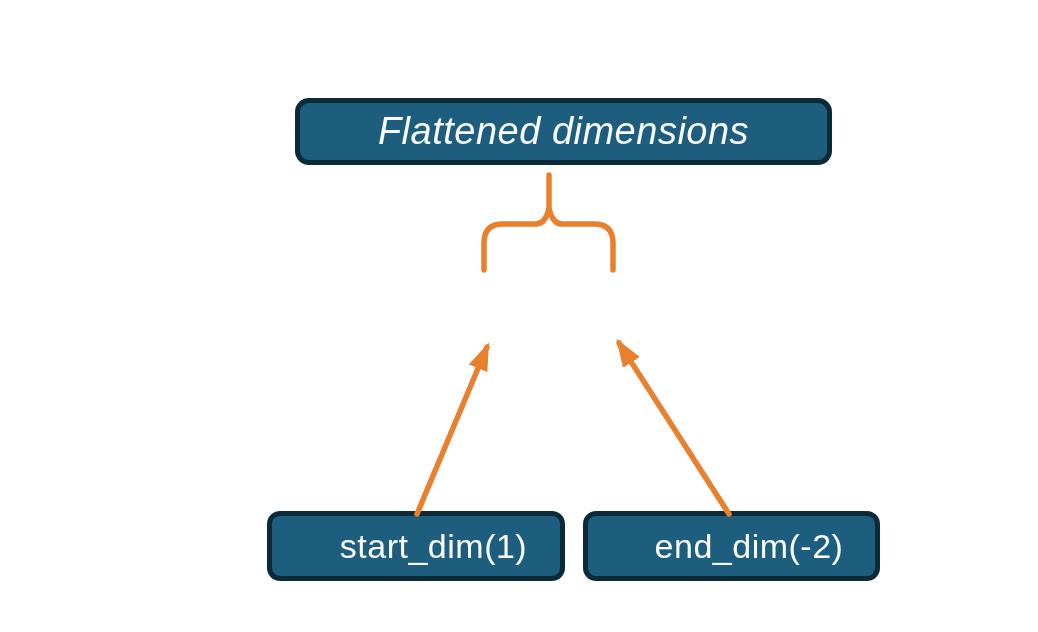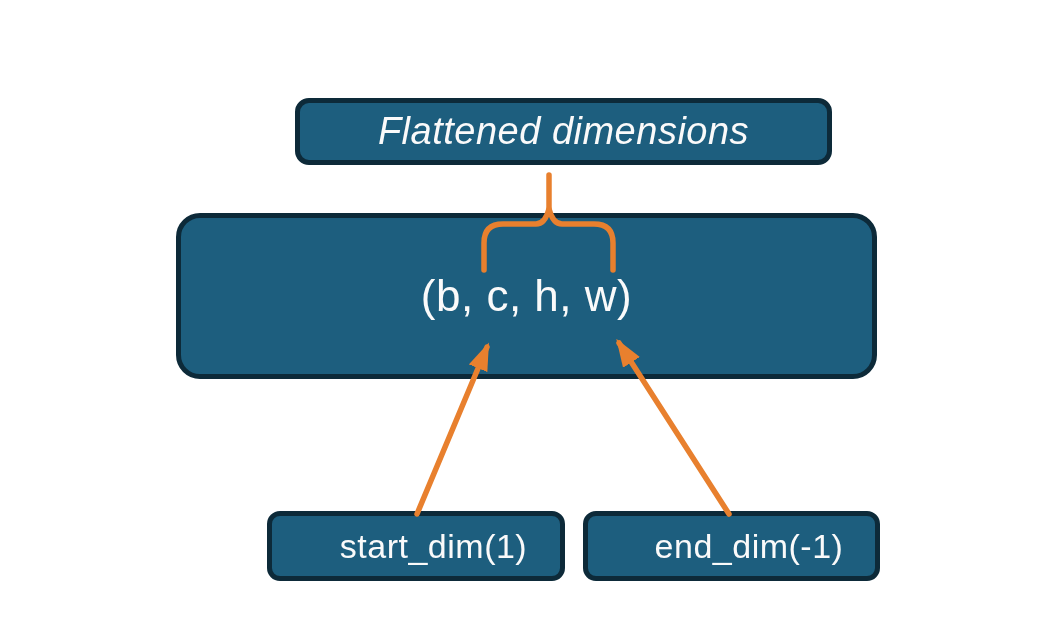--- a/index.html
+++ b/index.html
@@ -70,30 +70,27 @@
 </style>
 </head>
 <body>
 
 <div class="canvas">
 
   <div class="box top-box">
     <span class="label top-label">Flattened dimensions</span>
   </div>
 
-  <div class="box big-box">
-    <span class="label big-label">(b, c, h, w)</span>
-  </div>
 
   <div class="box small-box start-box">
     <span class="label small-label">start_dim(1)</span>
   </div>
 
   <div class="box small-box end-box">
-    <span class="label small-label">end_dim(-1)</span>
+    <span class="label small-label">end_dim(-2)</span>
   </div>
 
   <svg class="overlay" viewBox="0 0 1038 632">
     <defs>
       <marker id="arrowhead" viewBox="0 0 28 20" markerUnits="userSpaceOnUse" markerWidth="28" markerHeight="20" refX="23" refY="10" orient="auto">
         <polygon class="arrowhead-shape" points="0,0 28,10 0,20"></polygon>
       </marker>
     </defs>
 
     <line class="orange-stroke" x1="549" y1="175" x2="549" y2="212"></line>

